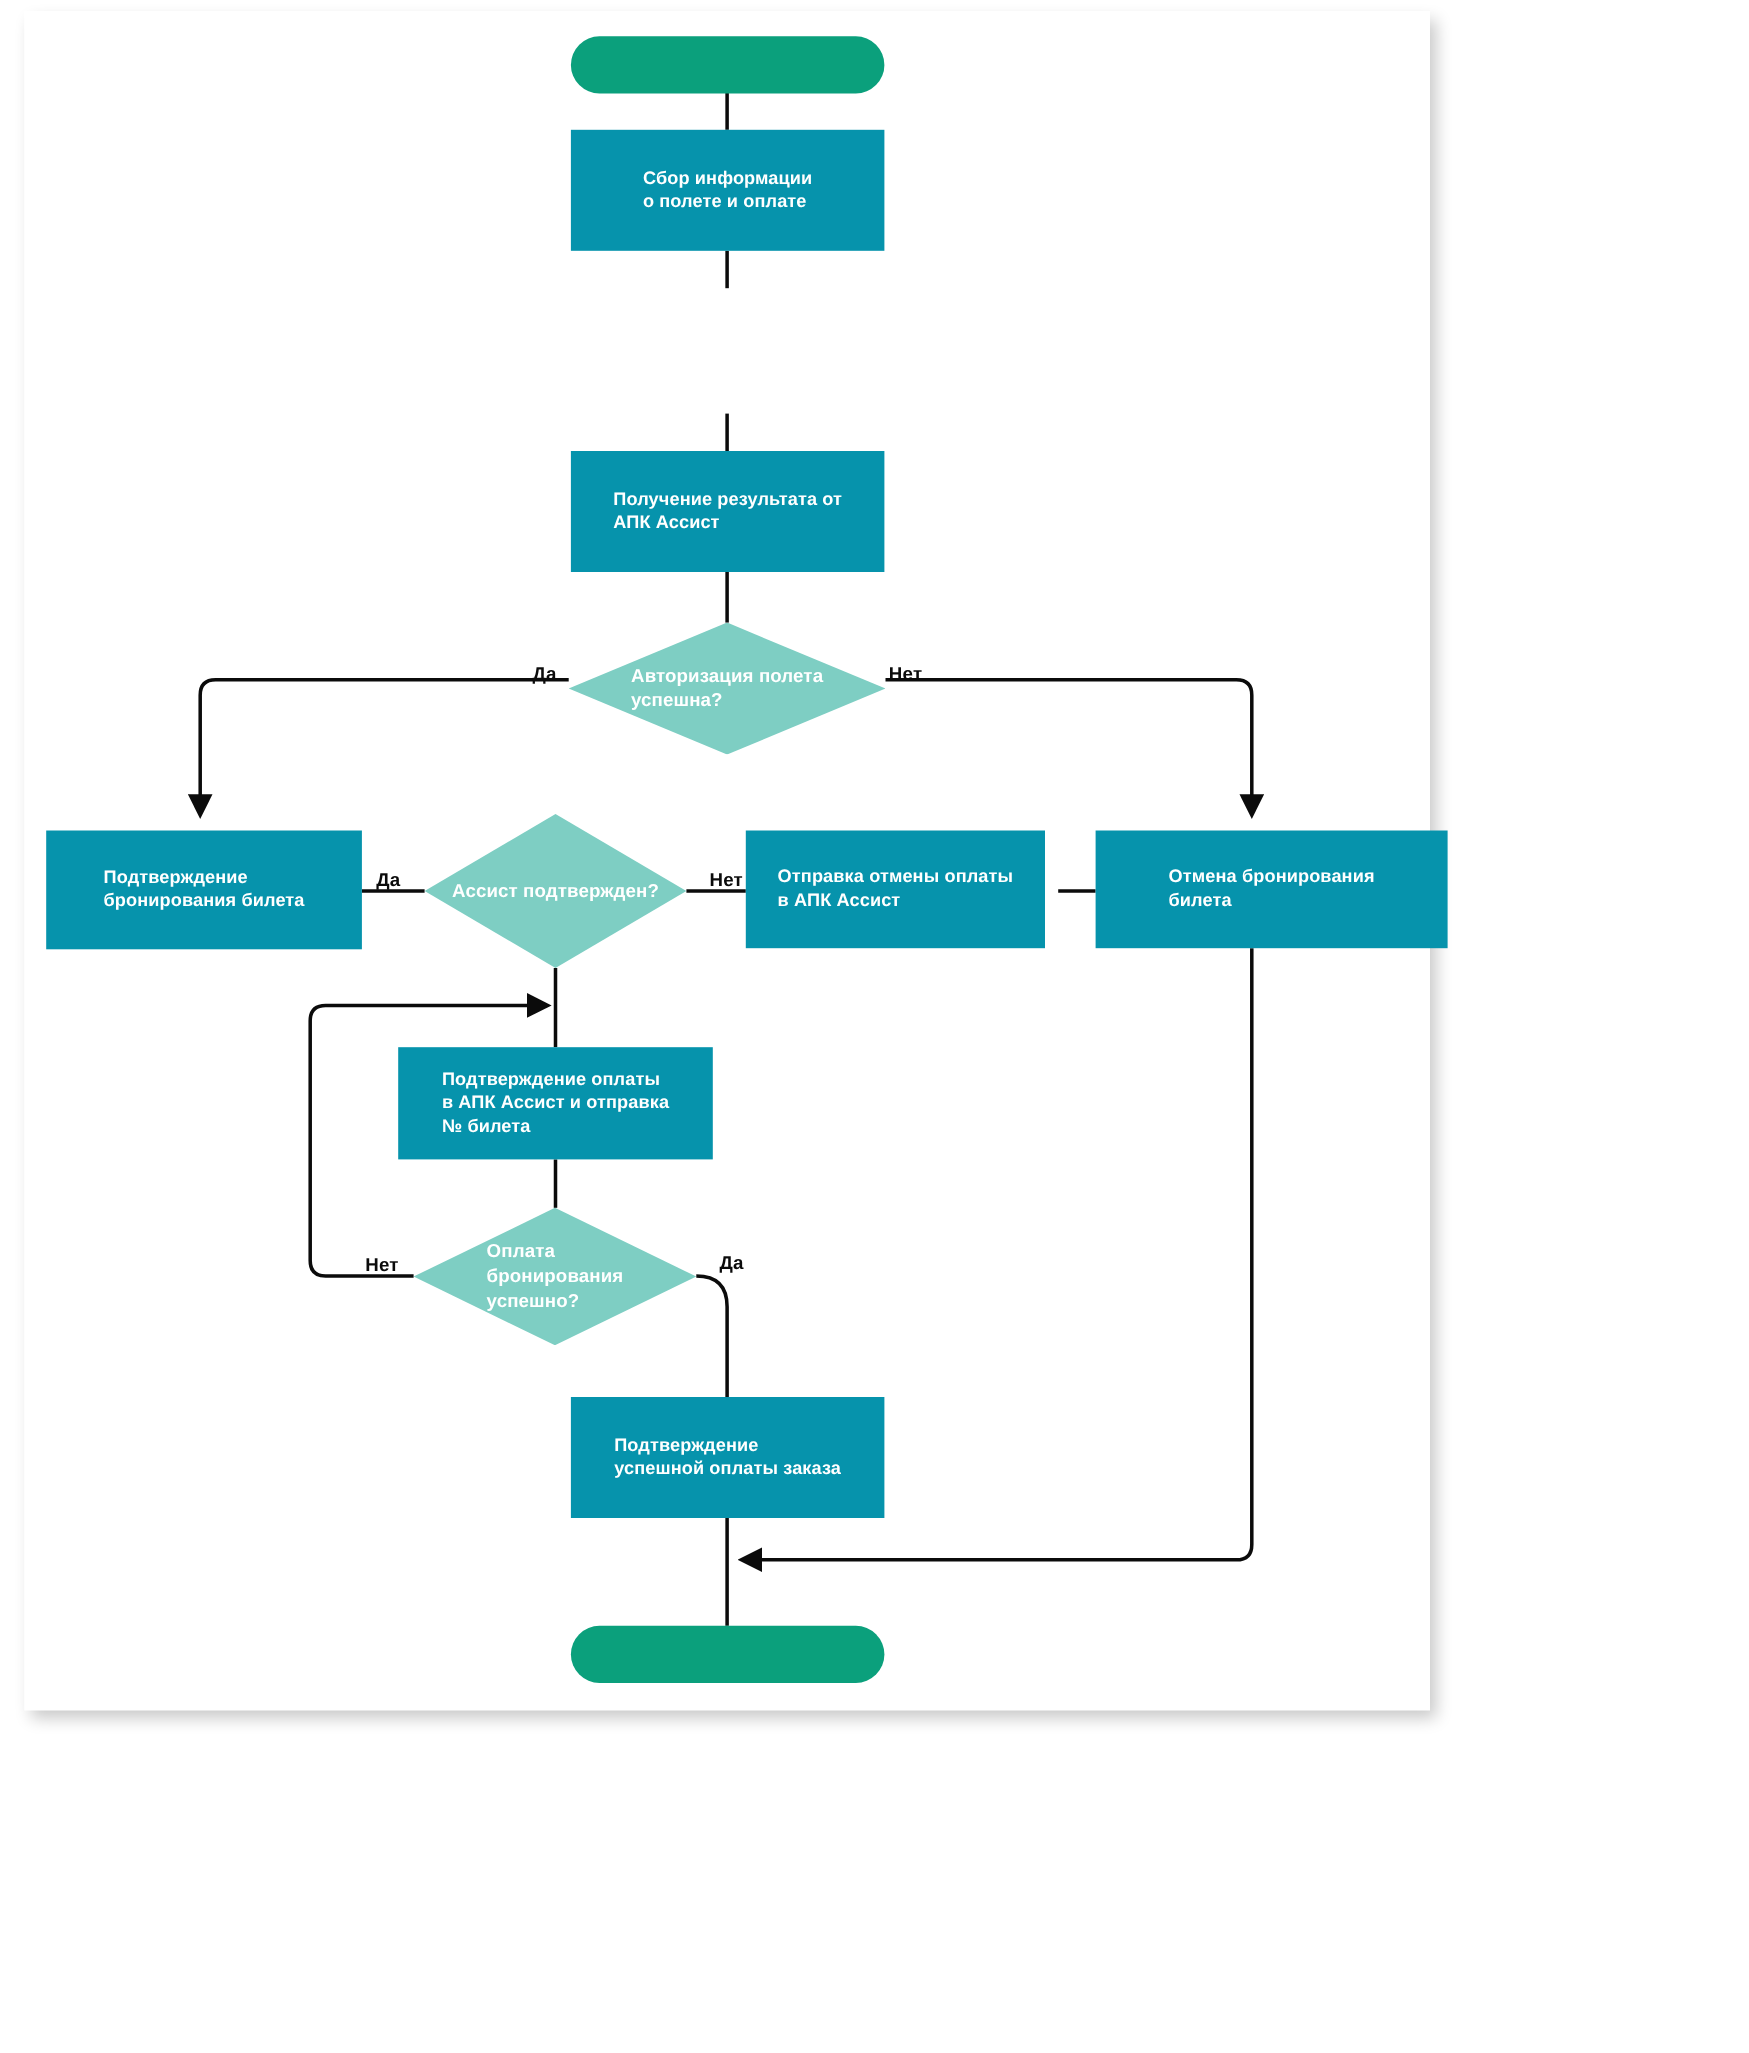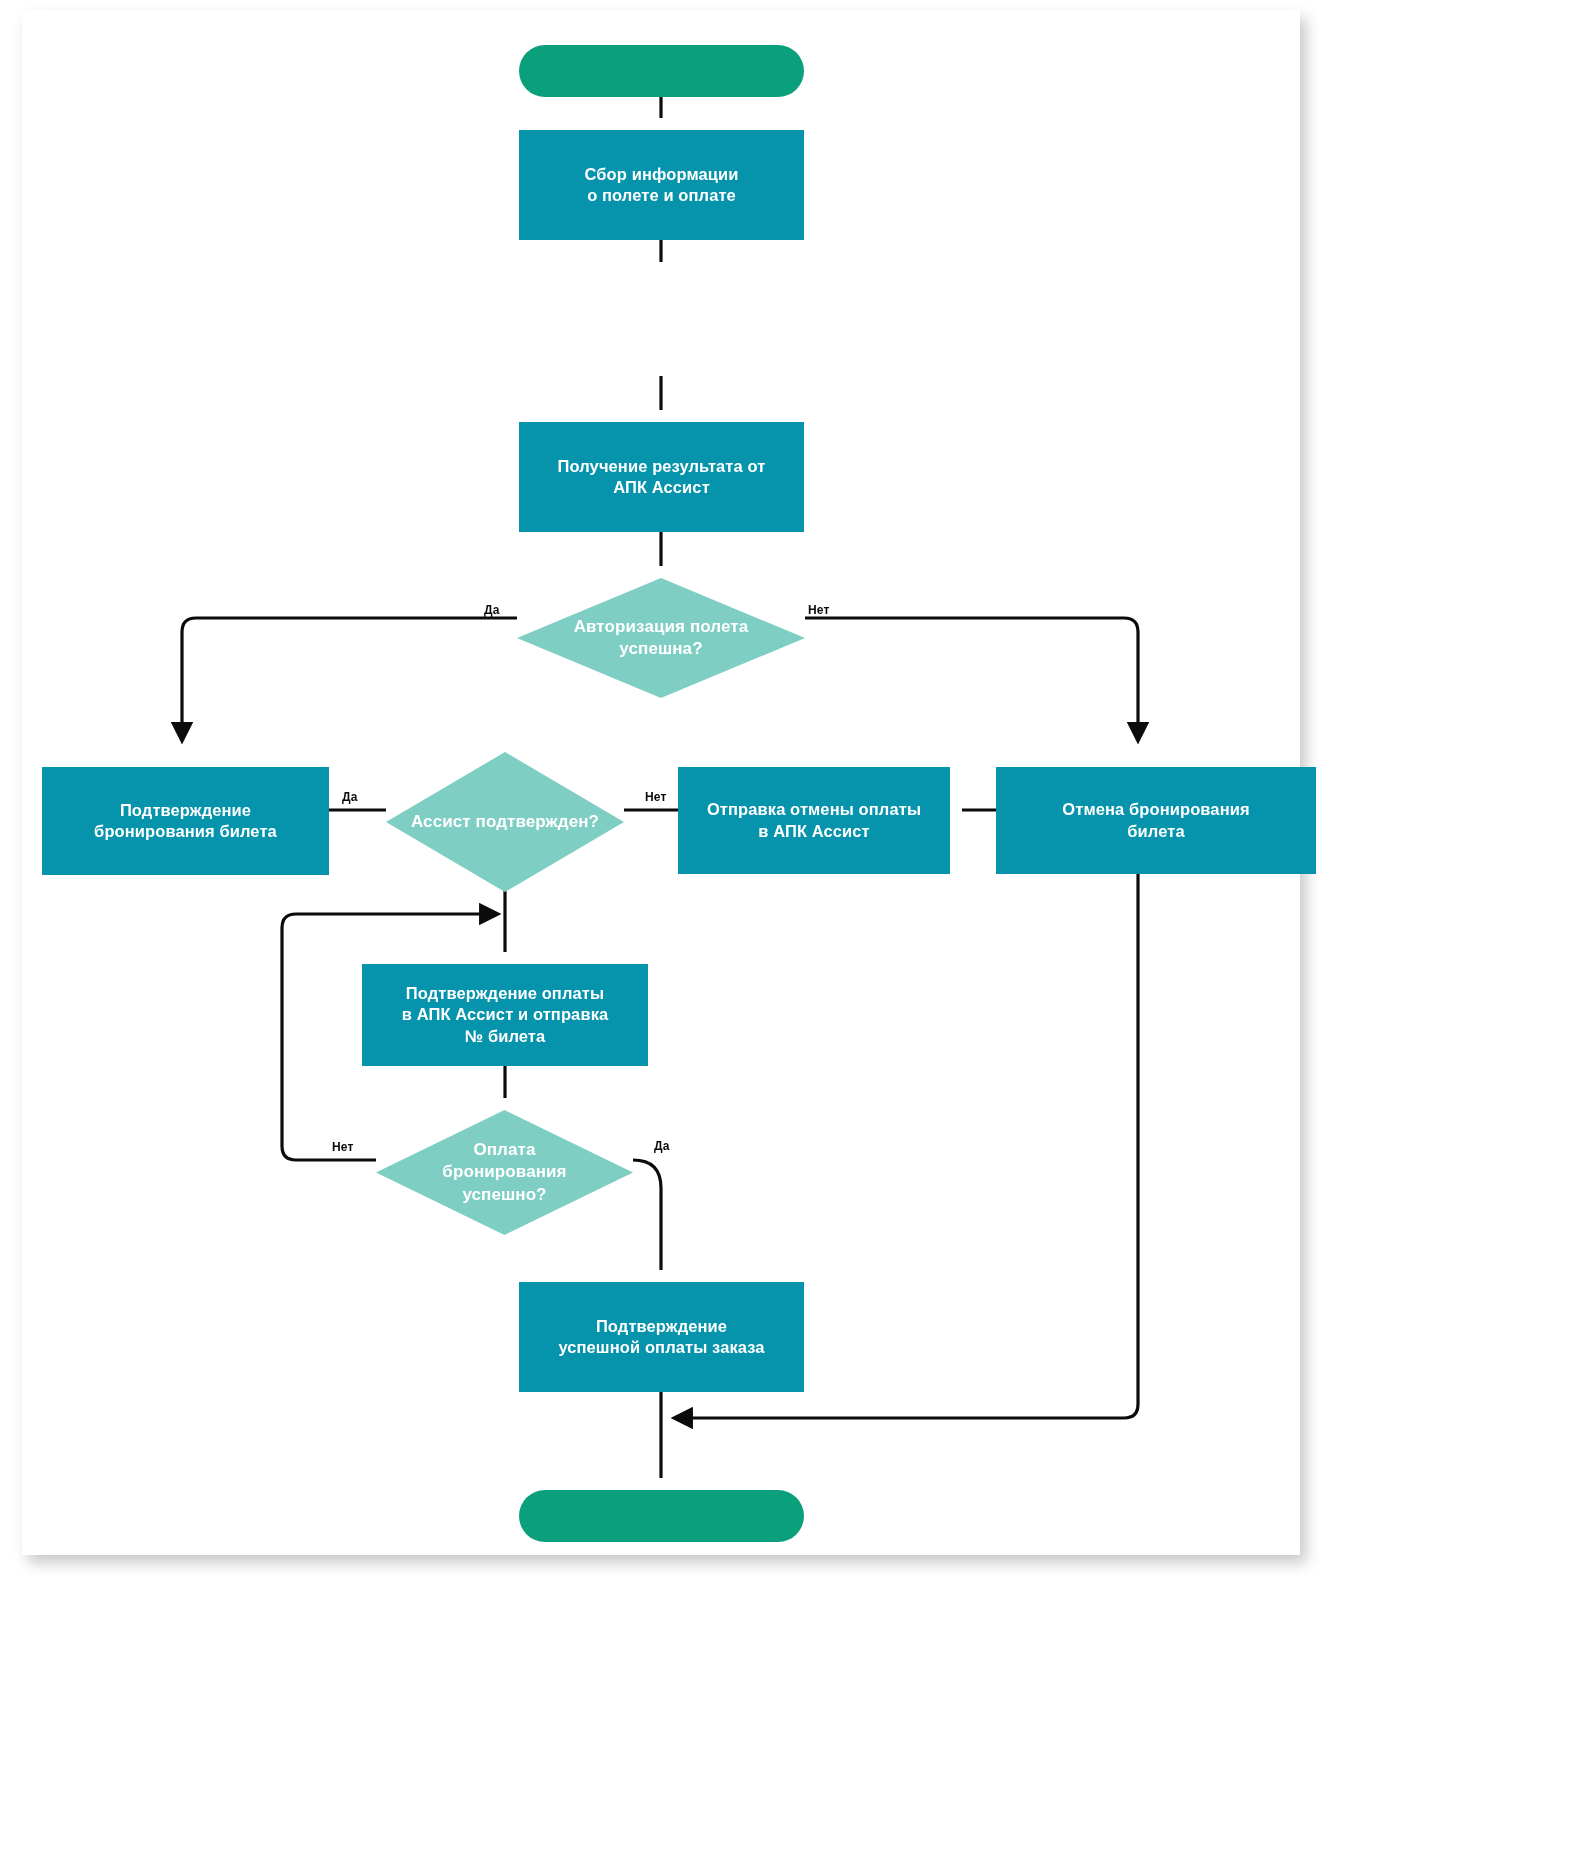--- a/index.html
+++ b/index.html
@@ -24,26 +24,24 @@
 
   
   .wires{ position:absolute; left:0; top:0; width:1590px; height:1866px; pointer-events:none; }
 
   .node{
     position:absolute;
     box-sizing:border-box;
     display:flex;
     align-items:center;
     justify-content:center;
-    text-align:center;
     color:#ffffff;
     font-weight:bold;
     line-height:1.3;
     letter-spacing:0.1px;
-    margin-top:12px;
   }
 
   .process{
     background:#0693ac;
     font-size:16.5px;
   }
   .process .txt{ padding:0 10px; white-space:pre-line; }
 
   .terminator{
     background:#0ba07c;
@@ -55,21 +53,21 @@
     background:#7ecec3;
     clip-path:polygon(50% 0%, 100% 50%, 50% 100%, 0% 50%);
     font-size:17px;
     font-weight:bold;
   }
   .decision .txt{ white-space:pre-line; padding:0 6px; }
 
   .edge-label{
     position:absolute;
     color:#0b0b0b;
-    font-size:12px;
+    font-size:17px;
     font-weight:bold;
     letter-spacing:0.2px;
     background:transparent;
     white-space:nowrap;
   }
 </style>
 </head>
 <body>
 
 <div id="canvas">

